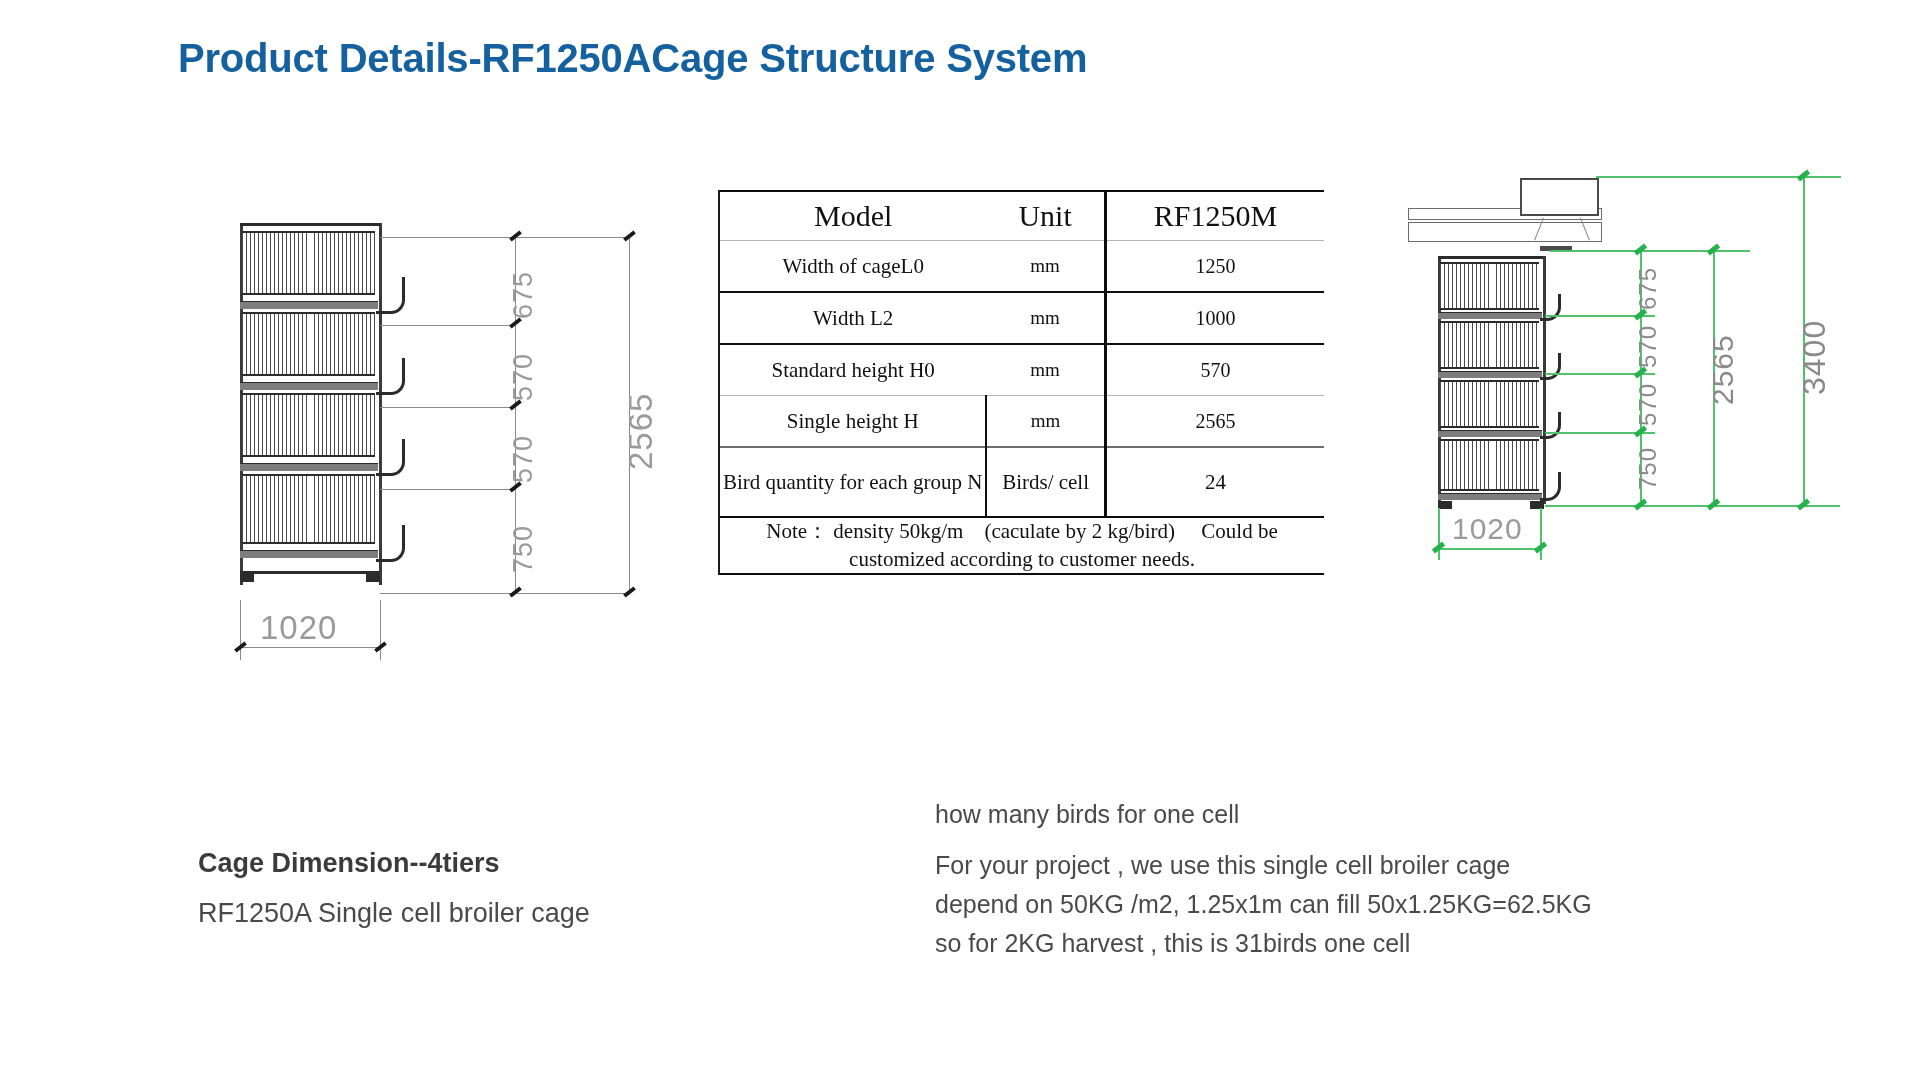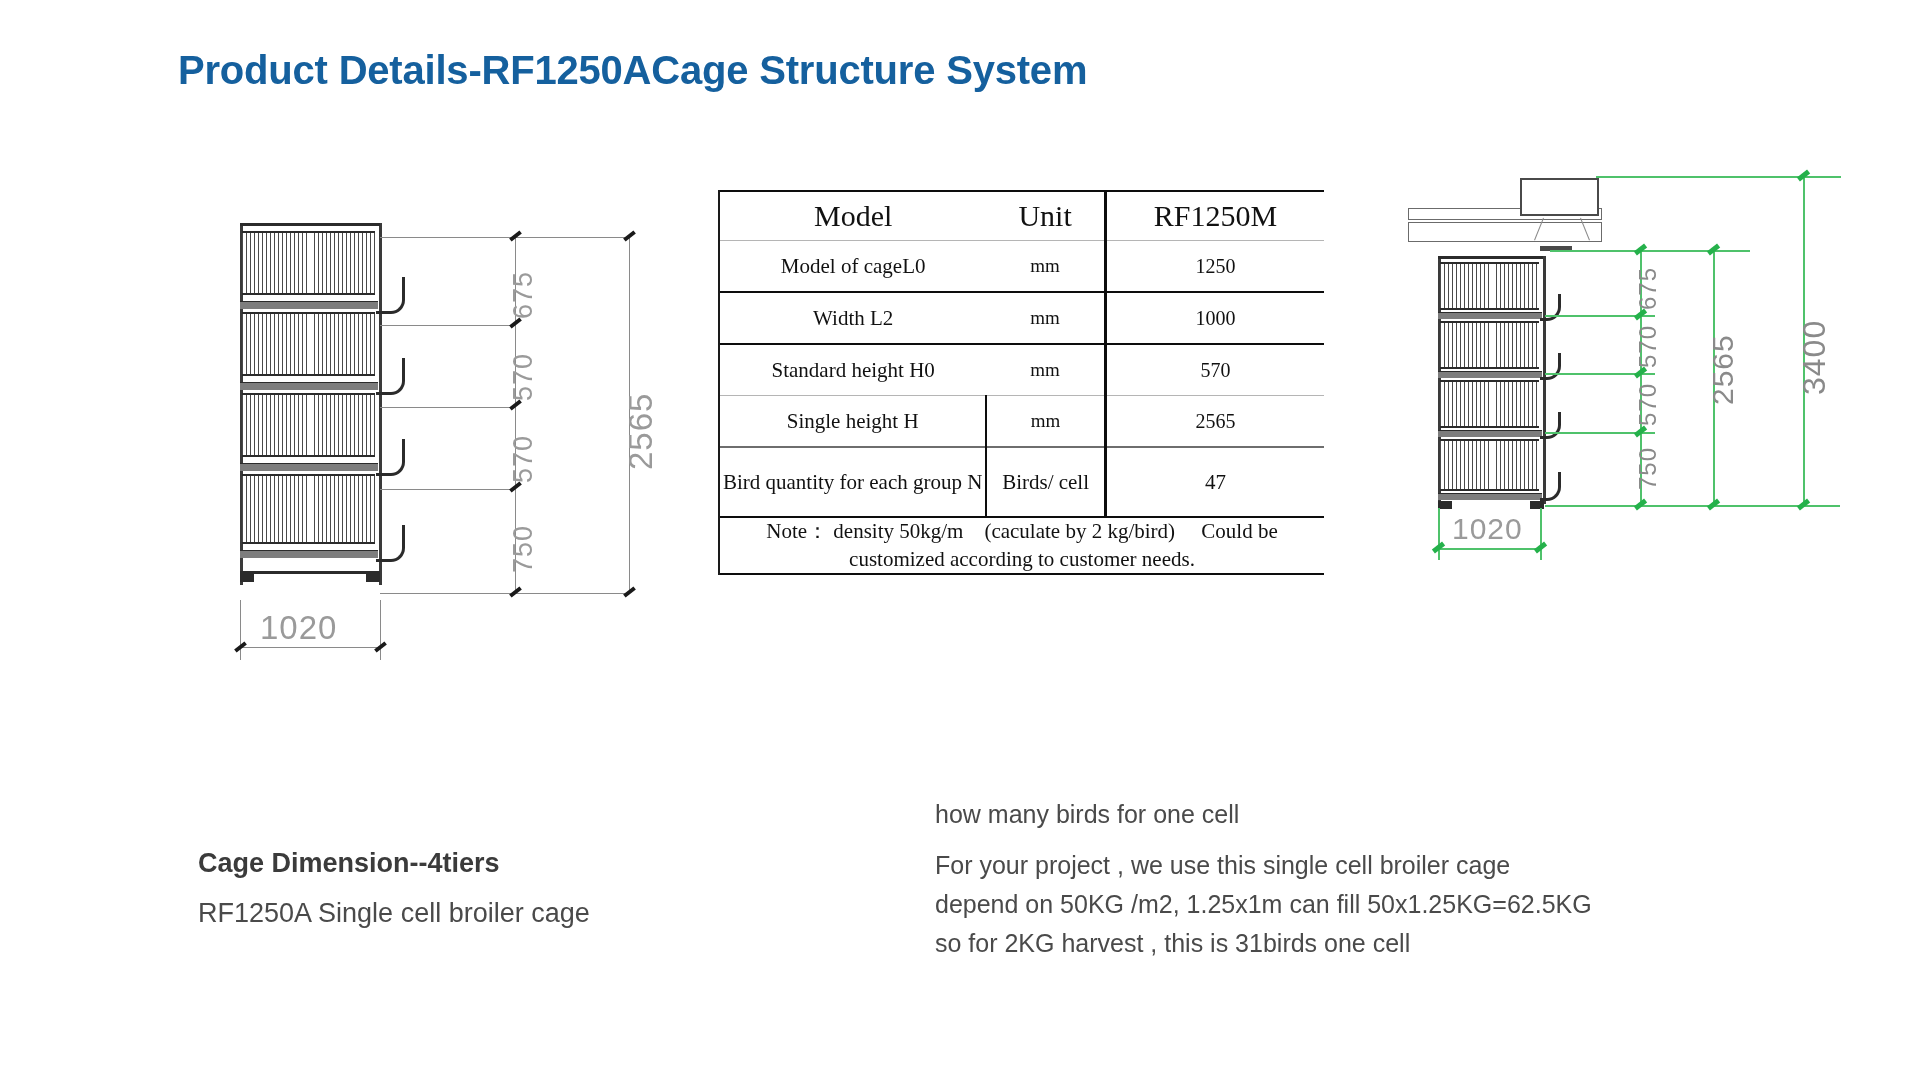--- a/index.html
+++ b/index.html
@@ -9,21 +9,20 @@
     color:#404040;overflow:hidden;position:relative;
   }
   .page{position:absolute;inset:0;}
 
   
   .title{
     position:absolute;left:178px;top:36px;
     font-size:40px;font-weight:bold;
     color:#15609E;letter-spacing:-0.2px;
     white-space:nowrap;
-    margin-top:12px;
   }
 
   
   .dim-label{
     position:absolute;
     font-family:"Liberation Sans",sans-serif;
     color:#9a9a9a;font-size:27px;
     transform-origin:0 0;
     transform:rotate(-90deg);
     white-space:nowrap;letter-spacing:1px;
@@ -173,21 +172,21 @@
   <div id="spec-table">
     <table>
       <tbody>
           <tr class="r-head">
         <td class="c-model bt-thick">Model</td>
         <td class="c-unit  bt-thick">Unit</td>
         <td class="c-val   bt-thick vline">RF1250M</td>
       </tr>
 
       <tr class="row">
-        <td class="bt-thin">Model of cageL0</td>
+        <td class="bt-thin">Width of cageL0</td>
         <td class="c-unit bt-thin">mm</td>
         <td class="c-val bt-thin vline">1250</td>
       </tr>
 
       <tr class="row">
         <td class="bt-thick">Width L2</td>
         <td class="c-unit bt-thick">mm</td>
         <td class="c-val bt-thick vline">1000</td>
       </tr>
 
@@ -199,21 +198,21 @@
 
       <tr class="row">
         <td class="bt-thin">Single  height H</td>
         <td class="c-unit bt-thin vline-thin">mm</td>
         <td class="c-val bt-thin vline">2565</td>
       </tr>
 
       <tr class="tall">
         <td class="bt-mid">Bird  quantity  for  each group N</td>
         <td class="c-unit bt-mid vline-thin">Birds/ cell</td>
-        <td class="c-val bt-mid vline">47</td>
+        <td class="c-val bt-mid vline">24</td>
       </tr>
 
       <tr class="note-row">
         <td colspan="3">
           <div>Note： density 50kg/m　(caculate by 2 kg/bird)　 Could be</div>
           <div>customized according to customer needs.</div>
         </td>
       </tr>
       <tr>
         <td colspan="3" class="note-bottom"></td>

